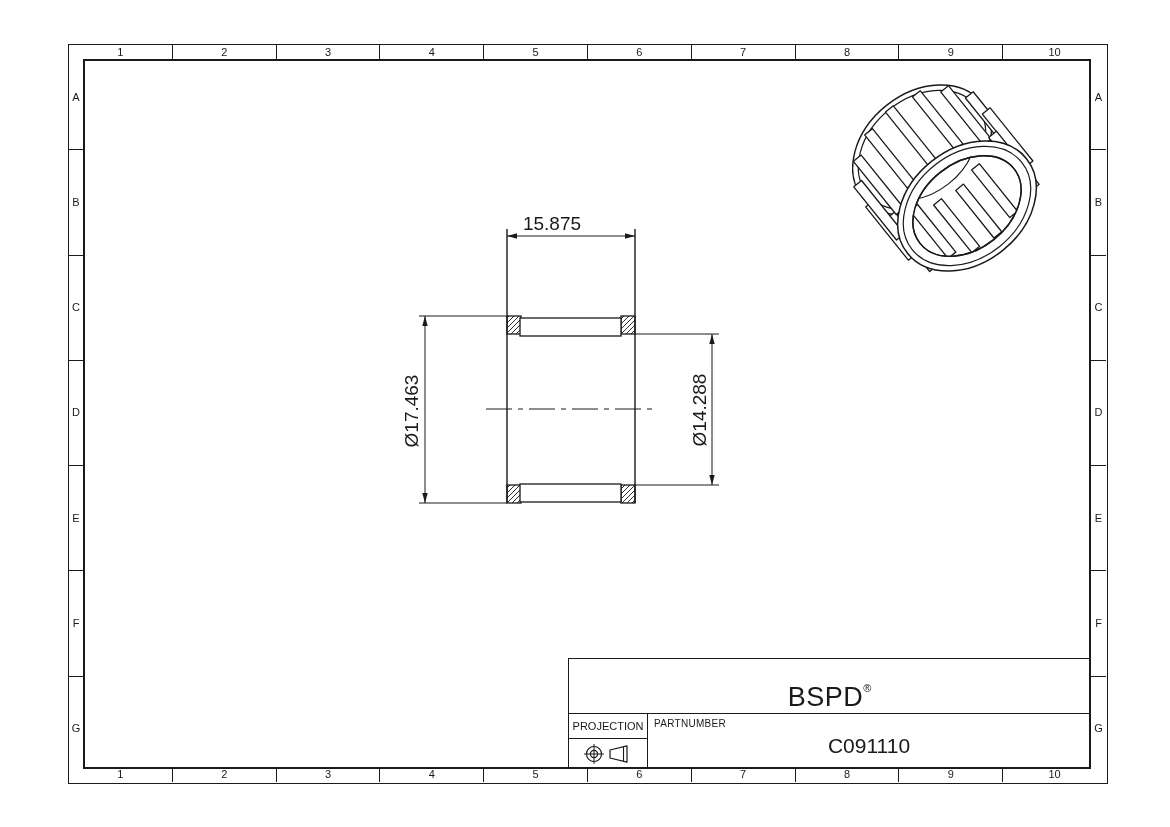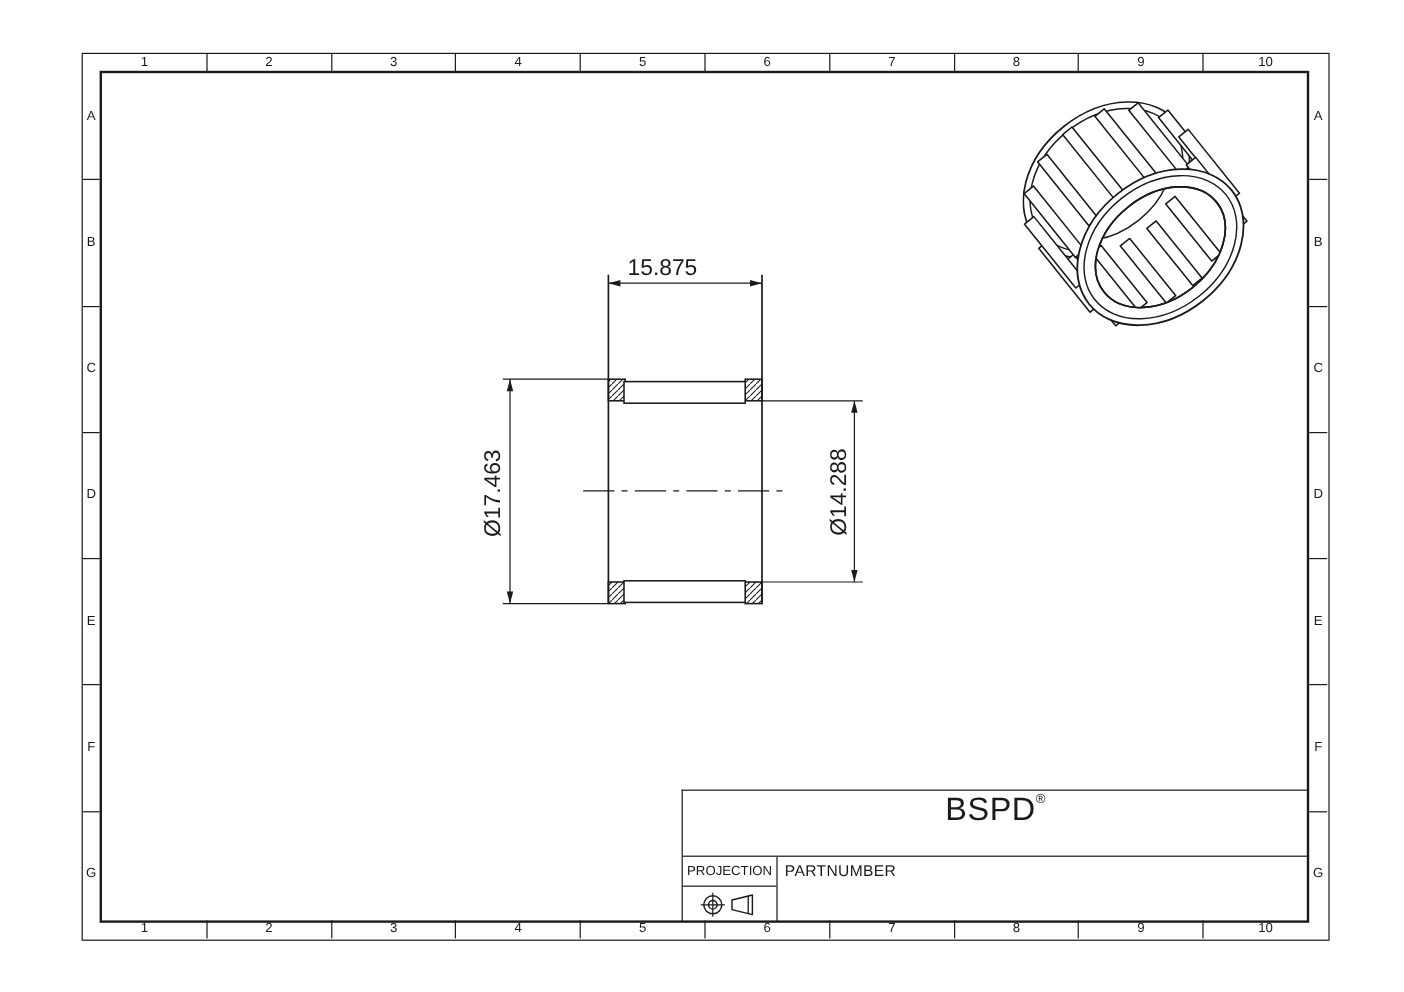--- a/index.html
+++ b/index.html
@@ -27,33 +27,33 @@
   svg.layer{ position:absolute; pointer-events:none; }
   
   .dim{ position:absolute; font-size:19px; white-space:nowrap;
         transform:translate(-50%,-50%); }
   .dim.rot{ transform:translate(-50%,-50%) rotate(-90deg); }
   
   .title-block{ left:568px; top:658px; width:521px; height:109px;
                 border-top:1px solid var(--ln); border-left:1px solid var(--ln);
                 display:flex; flex-direction:column; }
   .tb-row1{ height:54px; border-bottom:1px solid var(--ln); display:flex;
-            align-items:flex-start; justify-content:center; gap:16px; }
+            align-items:flex-end; justify-content:center; gap:16px; }
   .tb-logo{ font-size:27px; letter-spacing:0.5px; }
   .tb-reg{ font-size:11px; vertical-align:14px; }
   .tb-company{ text-align:center; font-size:13px; line-height:17px; }
   .tb-row2{ flex:1; display:flex; }
   .tb-proj{ width:78px; border-right:1px solid var(--ln); display:flex; flex-direction:column; }
   .tb-proj-label{ height:24px; border-bottom:1px solid var(--ln); display:flex;
                   align-items:center; justify-content:center; font-size:11px; }
   .tb-proj-sym{ flex:1; display:flex; align-items:center; justify-content:center; }
   .tb-desc{ width:178px; border-right:1px solid var(--ln); display:flex; flex-direction:column;
             align-items:center; justify-content:center; font-size:11.5px; line-height:15px; }
   .tb-part{ flex:1; position:relative; }
-  .tb-part-label{ position:absolute; left:6px; top:4px; font-size:13px; letter-spacing:0.3px; }
+  .tb-part-label{ position:absolute; left:6px; top:4px; font-size:10px; letter-spacing:0.3px; }
   .tb-part-value{ position:absolute; left:0; right:0; top:20px; text-align:center; font-size:21px; }
 </style>
 </head>
 <body>
 
 <div class="sheet">
 
   <div class="abs outer-frame"></div>
   <div class="abs hstrip top" id="top-strip">
       <div class="gcell">1</div>
@@ -191,17 +191,18 @@
             <circle cx="11" cy="11" r="7.5" fill="none" stroke="#1a1a1a" stroke-width="1.2"></circle>
             <circle cx="11" cy="11" r="3.6" fill="none" stroke="#1a1a1a" stroke-width="1.2"></circle>
             <path d="M1,11 H21 M11,1 V21" stroke="#1a1a1a" stroke-width="1" fill="none"></path>
             <path d="M27,7 L44,2.8 L44,19.2 L27,15 Z" fill="none" stroke="#1a1a1a" stroke-width="1.2" stroke-linejoin="round"></path>
             <path d="M40.5,3.6 V18.4" stroke="#1a1a1a" stroke-width="1.1"></path>
           </svg>
         </div>
       </div>
       <div class="tb-part">
         <div class="tb-part-label">PARTNUMBER</div>
+        <div class="tb-part-value">C091110</div>
       </div>
     </div>
   </div>
 
 </div>
 
 </body></html>

